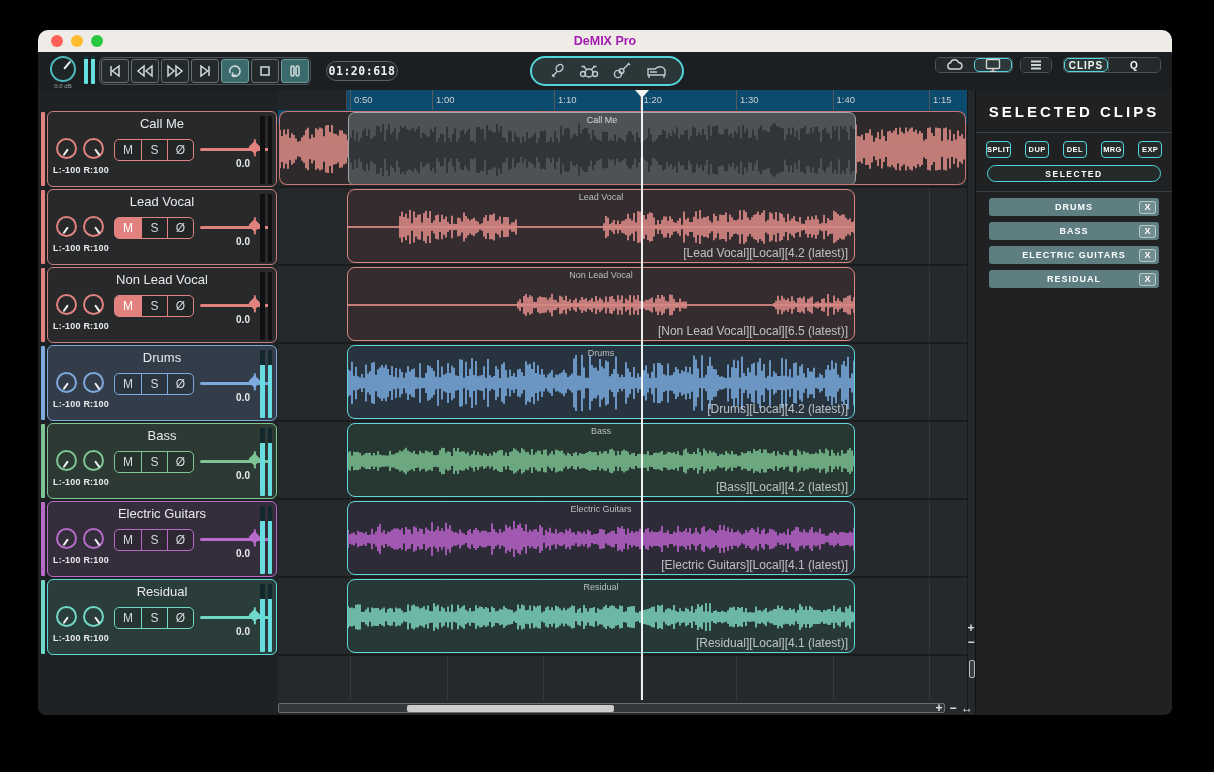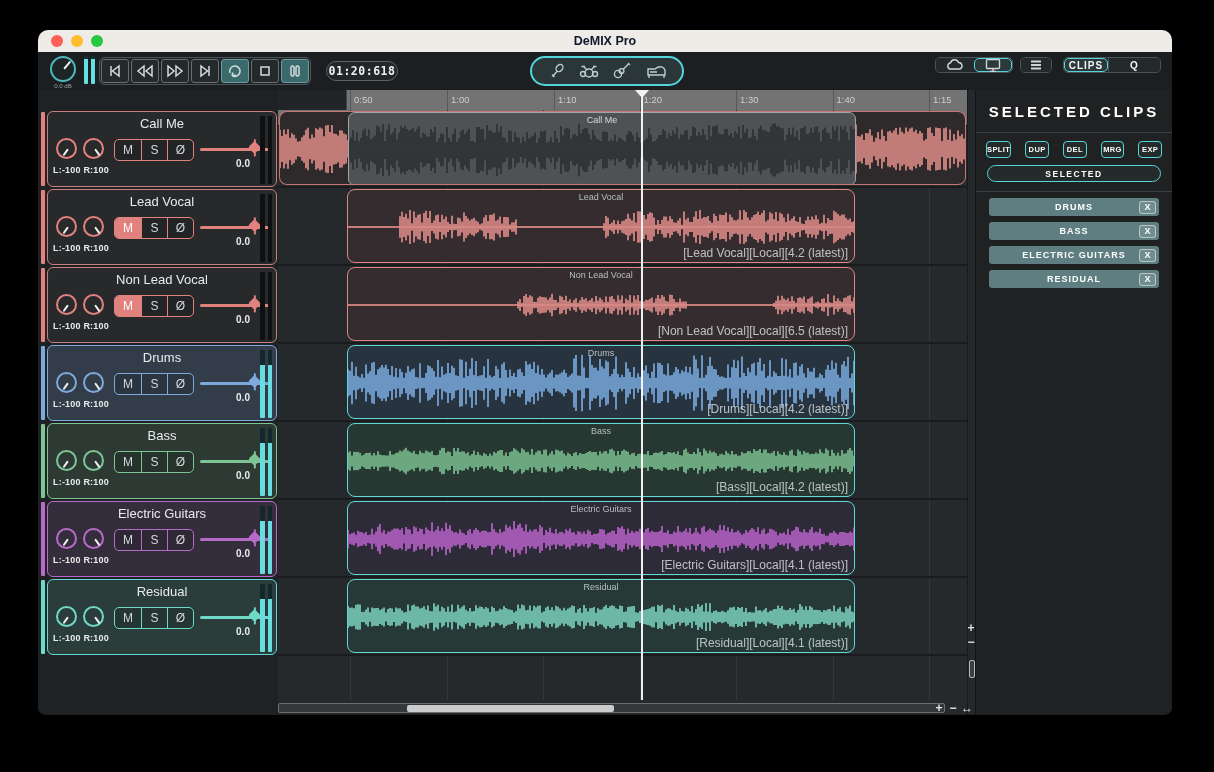--- a/index.html
+++ b/index.html
@@ -8,21 +8,21 @@
   .stage { position:relative; width:1214px; height:772px; background:#000; }
   .window { position:absolute; left:38px; top:30px; width:1134px; height:685px;
             background:#1e2123; border-radius:10px 10px 8px 8px; overflow:hidden; }
 
   
   .titlebar { position:absolute; left:0; top:0; width:100%; height:22px; background:#efece8;
               display:flex; align-items:center; }
   .traffic { position:absolute; left:13px; top:5px; display:flex; gap:8px; }
   .tl { width:12px; height:12px; border-radius:50%; display:inline-block; }
   .tl.red{background:#ff5f57}.tl.yellow{background:#febc2e}.tl.green{background:#28c840}
-  .title { width:100%; text-align:center; font-size:12.5px; font-weight:bold; color:#0f172a; }
+  .title { width:100%; text-align:center; font-size:12.5px; font-weight:bold; color:#a21caf; }
 
   
   .toolbar { position:absolute; left:0; top:22px; width:100%; height:38px; background:#1c1f21; }
   .knob { position:absolute; left:12px; top:4px; width:26px; height:26px; border-radius:50%;
           border:2.5px solid #4db8bc; background:#1d2527; }
   .knob:after { content:""; position:absolute; left:50%; top:50%; width:2px; height:10px;
           background:#e8eded; transform-origin:top center; transform:rotate(-140deg); border-radius:1px;}
   .master-db { position:absolute; left:8px; top:31px; width:34px; text-align:center;
           font-size:6px; color:#9aa4a6; }
   .mmeter { position:absolute; left:46px; top:4px; width:11px; height:28px; display:flex; gap:3px;}
@@ -46,21 +46,21 @@
   .rbtn { height:100%; display:flex; align-items:center; justify-content:center; background:#24292b; }
   .rbtn + .rbtn { border-left:1px solid #4b5356; }
   .rbtn svg { stroke:#cfd6d8; fill:none; stroke-width:1.4; }
   .rbtn.sel { border:1.5px solid #52d6da; border-radius:5px; background:#2c3839; }
   .rbtn.txt { color:#f2f5f5; font-size:10px; font-weight:bold; letter-spacing:1px; }
   .g-cloudmon { right:159px; } .g-menu { right:120px; } .g-clipsq { right:11px; }
 
   
   .left-panel { position:absolute; left:0; top:60px; width:240px; height:624px; background:#1f2224;}
   .timeline { position:absolute; left:240px; top:60px; width:689px; height:624px; background:#26292b;}
-  .ruler { position:absolute; left:0; top:0; width:689px; height:36px; background:#737373;
+  .ruler { position:absolute; left:0; top:0; width:689px; height:36px; background:#0c4a6e;
            border-bottom:1px solid #17191b; overflow:hidden;}
   .ruler .startblock { position:absolute; left:0; top:0; width:69px; height:20px; background:#222527;
            border-right:1px solid #45494c;}
   .tick { position:absolute; top:0; height:20px; border-left:1px solid #55595c; }
   .tick-label { position:absolute; left:3px; top:4px; font-size:9.5px; color:#ccd0d1; white-space:nowrap;}
   .lanes { position:absolute; left:0; top:20px; width:689px; height:590px; }
   .gridline { position:absolute; top:0; width:1px; height:590px; background:#34383a; }
   .lane { position:absolute; left:0; width:689px; height:78px; border-bottom:2px solid #191b1d; }
 
   .clip { position:absolute; left:69px; top:1px; width:508px; height:74px; border-radius:8px;
@@ -427,21 +427,21 @@
 </div>
 
     <div class="timeline">
       <div class="ruler" id="ruler">
         <div class="startblock"></div>
 
   <div class="tick" style="left: 72px;">
     <span class="tick-label">0:50</span>
   </div>
 
-  <div class="tick" style="left: 169px;">
+  <div class="tick" style="left: 154px;">
     <span class="tick-label">1:00</span>
   </div>
 
   <div class="tick" style="left: 276px;">
     <span class="tick-label">1:10</span>
   </div>
 
   <div class="tick" style="left: 361.5px;">
     <span class="tick-label">1:20</span>
   </div>

